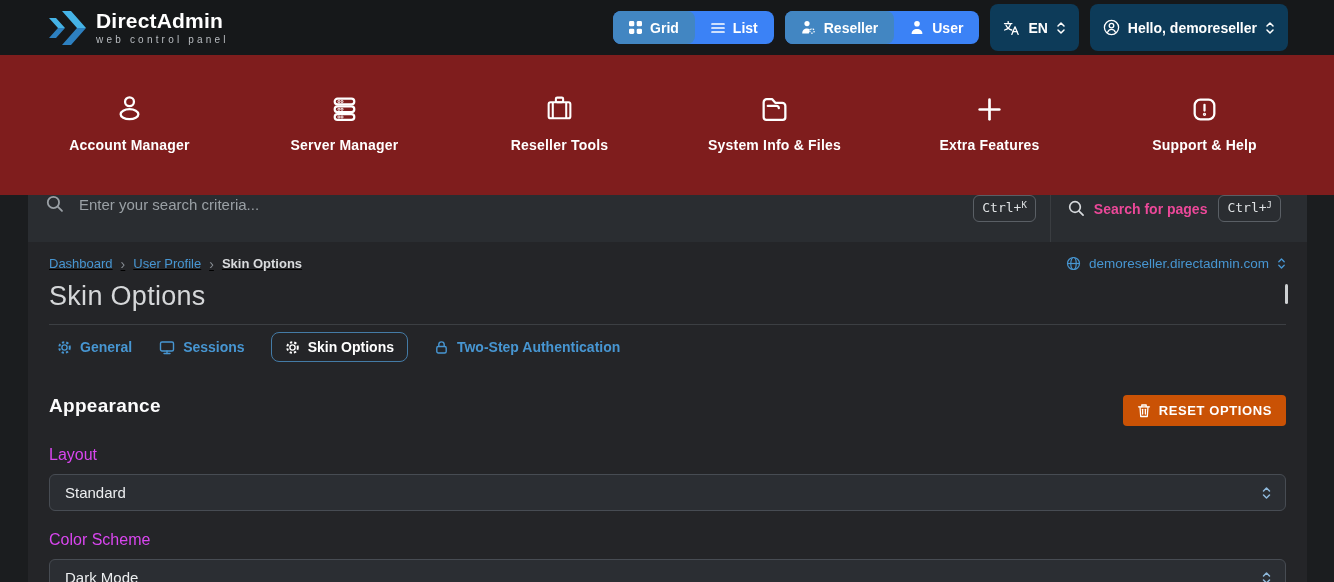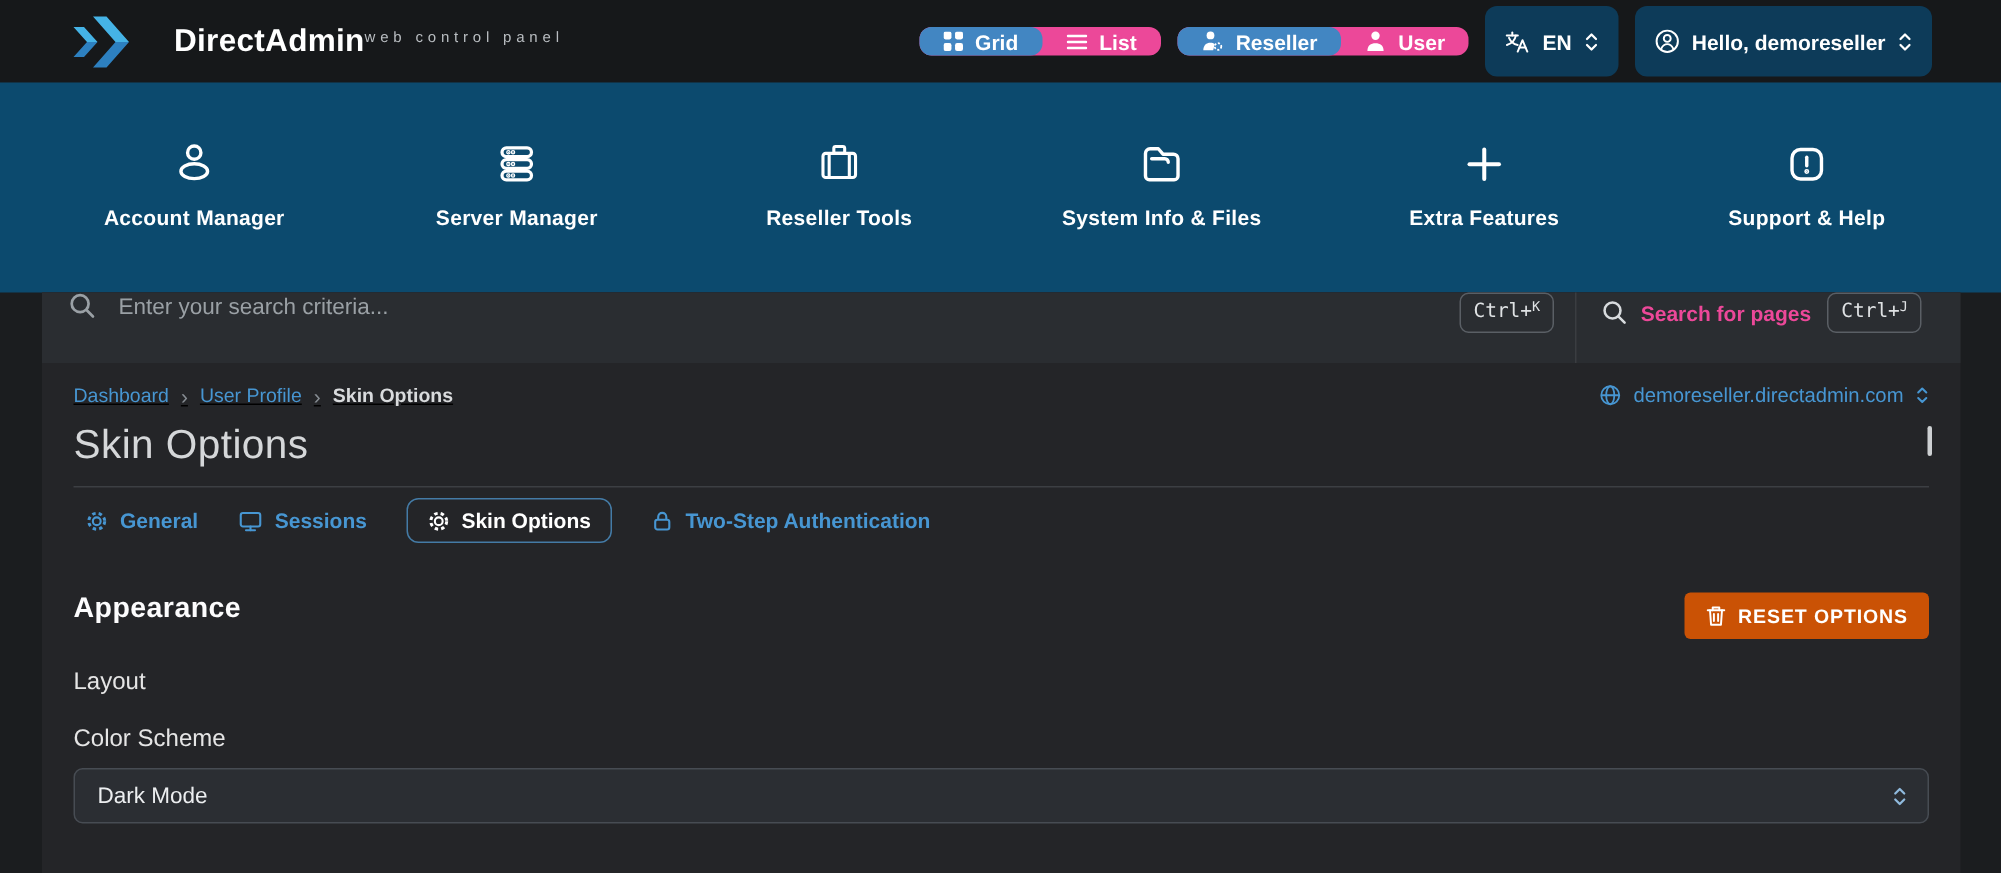--- a/index.html
+++ b/index.html
@@ -8,36 +8,36 @@
     width:1334px; height:582px; overflow:hidden; position:relative;
     background:#1b1d1f;
     font-family:"Liberation Sans","DejaVu Sans",sans-serif;
     -webkit-font-smoothing:antialiased;
   }
 
   
   .topbar { height:55px; background:#16181a; display:flex; align-items:center;
             justify-content:space-between; padding:0 46px 0 47px; }
   .logo { display:flex; align-items:center; gap:9px; cursor:pointer; }
-  .logo-text { display:flex; flex-direction:row;margin-left:20px; }
+  .logo-text { display:flex; flex-direction:column; }
   .logo-title { color:#ffffff; font-size:21px; font-weight:700; line-height:1; letter-spacing:.2px; }
   .logo-sub { color:#b9bdc1; font-size:10px; letter-spacing:3.2px; margin-top:3px; white-space:nowrap; }
 
   .topbar-right { display:flex; align-items:center; gap:11px; }
-  .seg-group { display:flex; background:#ec4899; border-radius:8px; height:19px; }
+  .seg-group { display:flex; background:#3b82f6; border-radius:8px; height:33px; }
   .seg { display:flex; align-items:center; gap:8px; padding:0 16px; background:transparent;
          border:none; border-radius:8px; color:#ffffff; font-size:14px; font-weight:600;
          font-family:inherit; cursor:pointer; }
   .seg.active { background:#4286c2; }
   .navy-btn { display:flex; align-items:center; gap:8px; height:47px; padding:0 13px;
               background:#0d3b59; border:none; border-radius:8px; color:#ffffff;
               font-size:14px; font-weight:600; font-family:inherit; cursor:pointer; }
 
   
-  .mainnav { height:140px; background:#0c4a6e; display:flex; padding:0 22px; }
+  .mainnav { height:140px; background:#7f1d1d; display:flex; padding:0 22px; }
   .nav-item { flex:1; display:flex; flex-direction:column; align-items:center;
               padding-top:39px; gap:12px; color:#ffffff; cursor:pointer; }
   .nav-label { font-size:14px; font-weight:600; letter-spacing:.2px; }
 
   
   .content { position:absolute; left:28px; right:27px; top:195px; bottom:0; background:#242528; }
 
   .search-row { height:47px; background:#2a2d31; display:flex; align-items:flex-start;
                 padding:0 26px 0 18px; }
   .search-input { flex:1; background:transparent; border:none; outline:none; color:#e8eaec;
@@ -66,21 +66,21 @@
   .tab { display:flex; align-items:center; gap:8px; color:#4796d2; font-size:14px; font-weight:600;
          padding:6px 0; border:1px solid transparent; border-radius:8px; cursor:pointer; }
   .tab.active { color:#ffffff; border-color:#447ba6; padding:6px 13px; }
 
   .appearance-row { display:flex; justify-content:space-between; align-items:center; margin:23px 21px 0; }
   .section-heading { margin:0; color:#fcfcfd; font-size:19px; font-weight:700; letter-spacing:.3px; }
   .reset-btn { display:flex; align-items:center; gap:8px; background:#ca5205; color:#ffffff;
                border:none; border-radius:4px; font-size:13px; font-weight:700; letter-spacing:.6px;
                padding:8px 14px; font-family:inherit; cursor:pointer;margin-top:10px; }
 
-  .field-label { color:#e5e5e5; font-size:16px; margin:20px 21px 0; }
+  .field-label { color:#d946ef; font-size:16px; margin:20px 21px 0; }
   .select { display:flex; align-items:center; justify-content:space-between; margin:10px 21px 0;
             height:37px; background:#2b2e33; border:1px solid #474c53; border-radius:6px;
             padding:0 13px 0 15px; color:#eceef0; font-size:15px; cursor:pointer; }
 
   .scroll-thumb { position:absolute; left:1285px; top:284px; width:3px; height:20px;
                   background:#cdd0d2; border-radius:2px; }
   .icon { display:inline-flex; align-items:center; justify-content:center; }
 </style>
 </head>
 <body>
@@ -367,20 +367,29 @@
           <path d="M3 3.8 l.7 9.7 h6.6 l.7-9.7"></path>
           <line x1="5.6" y1="6.3" x2="5.6" y2="11"></line>
             <line x1="8.4" y1="6.3" x2="8.4" y2="11"></line>
         </svg>
       </span>
       <span>RESET OPTIONS</span>
     </button>
   </div>
 
   <div class="field-label">Layout</div>
+  <div class="select">
+    <span>Standard</span>
+    <span class="icon">
+      <svg width="11" height="14" viewBox="0 0 10 14" fill="none" stroke="#8fb9dc" stroke-width="1.5" stroke-linecap="round" stroke-linejoin="round">
+        <path d="M2 5 L5 2 L8 5"></path>
+          <path d="M2 9 L5 12 L8 9"></path>
+      </svg>
+    </span>
+  </div>
 
   <div class="field-label">Color Scheme</div>
   <div class="select">
     <span>Dark Mode</span>
     <span class="icon">
       <svg width="11" height="14" viewBox="0 0 10 14" fill="none" stroke="#8fb9dc" stroke-width="1.5" stroke-linecap="round" stroke-linejoin="round">
         <path d="M2 5 L5 2 L8 5"></path>
           <path d="M2 9 L5 12 L8 9"></path>
       </svg>
     </span>

